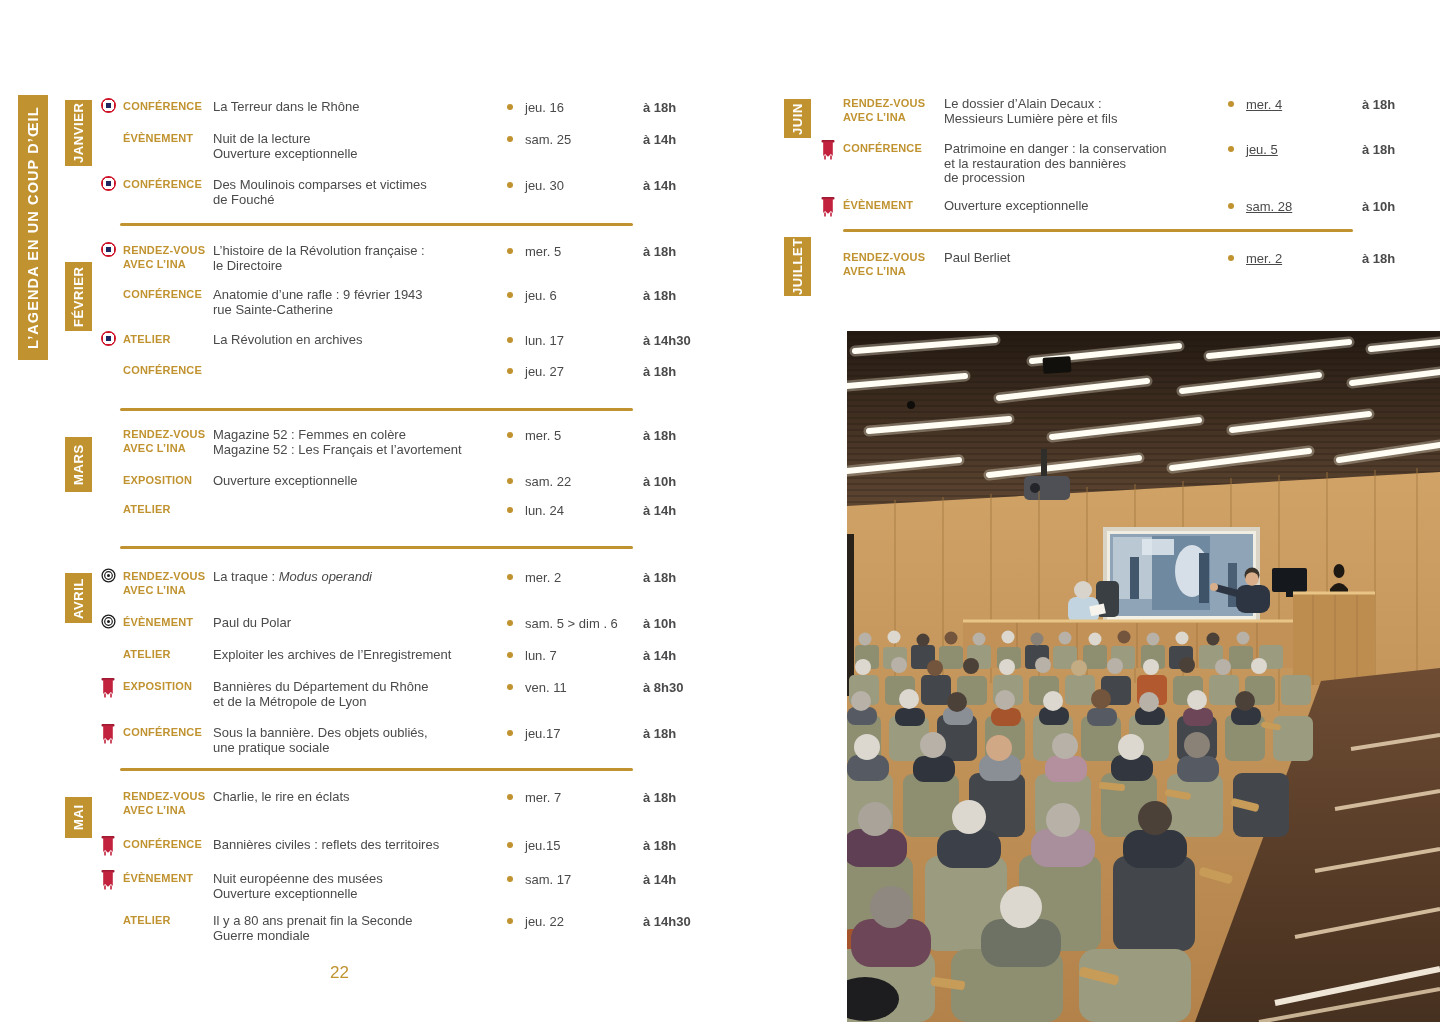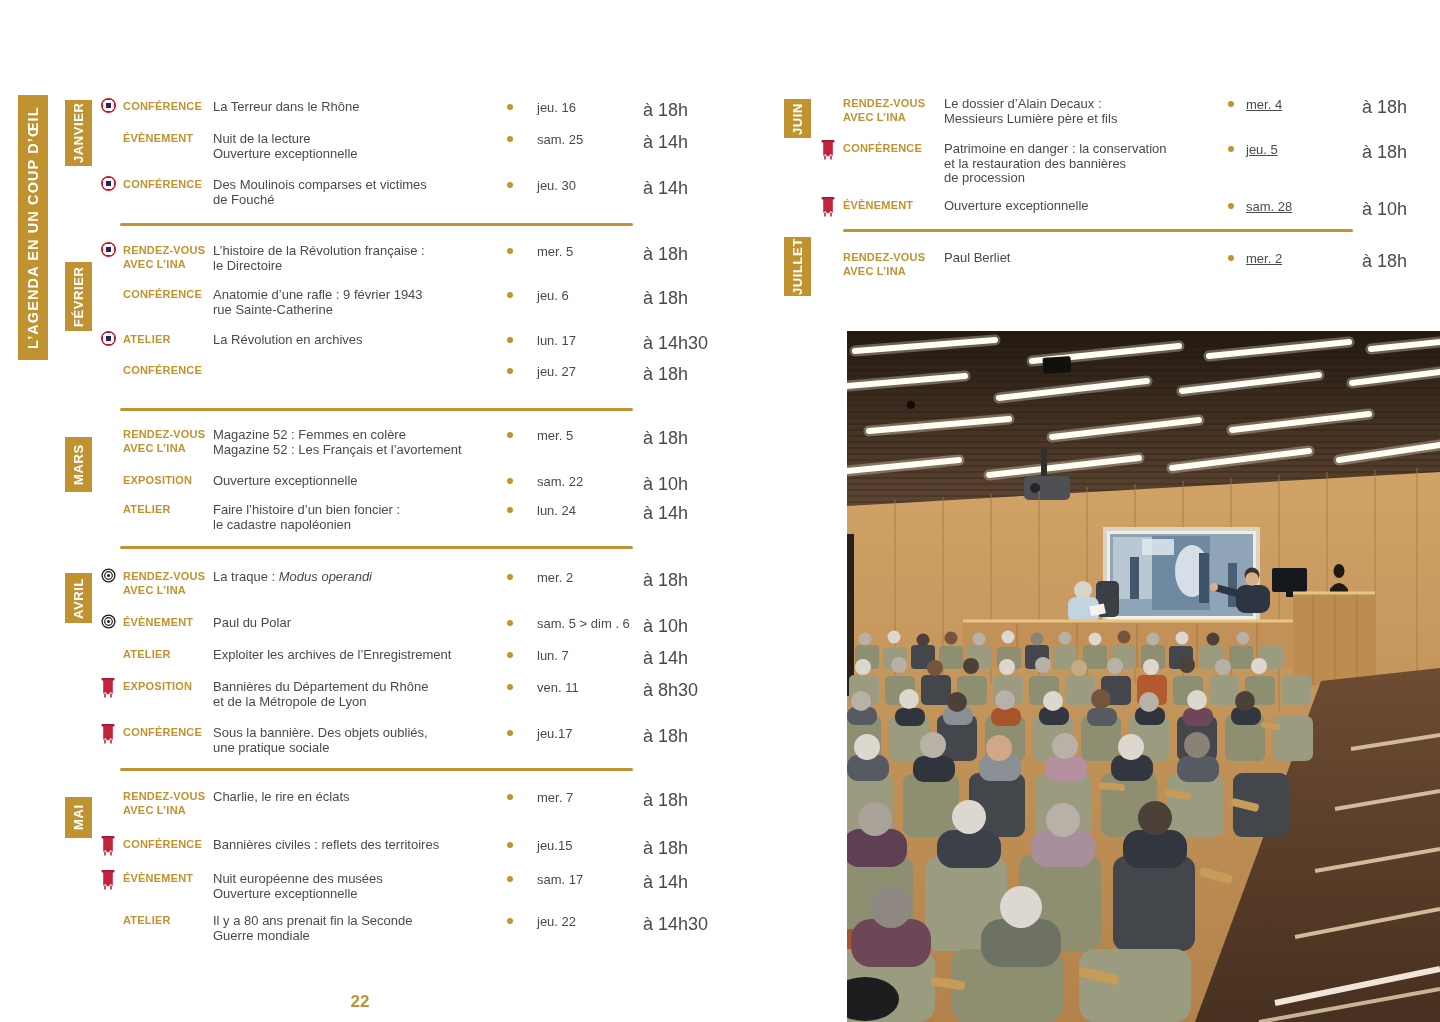--- a/index.html
+++ b/index.html
@@ -15,35 +15,35 @@
   .sidebar-title{left:18px;top:95px;width:30px;height:265px;font-size:14.5px;letter-spacing:1.1px;}
   .tab{width:27px;font-size:13px;letter-spacing:.6px;}
   
   .row{position:absolute;left:0;width:1268px;height:30px;}
   .cat{position:absolute;left:123px;width:94px;font-size:11px;font-weight:bold;
        color:var(--gold);line-height:13.5px;letter-spacing:.2px;}
   .ttl{position:absolute;left:213px;width:262px;font-size:13px;line-height:14.5px;color:var(--txt);}
   .ttl em{font-style:italic;}
   .l2{display:block;}
   .blt{position:absolute;left:507px;top:4px;width:6px;height:6px;border-radius:50%;background:var(--gold);}
-  .dt{position:absolute;left:537px;width:118px;font-size:13px;color:var(--txt);}
-  .tm{position:absolute;left:643px;width:70px;font-size:18px;color:var(--txt);}
+  .dt{position:absolute;left:525px;width:118px;font-size:13px;color:var(--txt);}
+  .tm{position:absolute;left:643px;width:70px;font-size:13px;color:var(--txt);font-weight:bold;}
   .ic{position:absolute;left:101px;top:-2px;width:17px;height:24px;}
   
   .rp .cat{left:843px;}
   .rp .ttl{left:944px;width:268px;}
   .rp .blt{left:1228px;}
   .rp .dt{left:1246px;text-decoration:underline;}
   .rp .tm{left:1362px;}
   .rp .ic{left:821px;}
   .coc{display:inline-block;width:15px;height:15px;border-radius:50%;
        background:radial-gradient(circle,#20265F 0 28%,#ffffff 28% 55%,#CE1126 55% 100%);}
   .hr{position:absolute;height:3px;background:var(--gold);border-radius:2px;}
-  .pagenum{position:absolute;left:330px;top:992px;width:60px;text-align:center;
-           font-size:17px;font-weight:bold;color:var(--gold);}
+  .pagenum{position:absolute;left:330px;top:963px;width:60px;
+           font-size:17px;font-weight:normal;color:var(--gold);}
   .photo{position:absolute;left:847px;top:331px;width:593px;height:691px;overflow:hidden;}
 </style>
 </head>
 <body>
 
 <div class="vbar sidebar-title">L’AGENDA EN UN COUP D’ŒIL</div>
 
 <div class="vbar tab" style="left:65px;top:100px;height:66px;">JANVIER</div>
 <div class="vbar tab" style="left:65px;top:262px;height:69px;">FÉVRIER</div>
 <div class="vbar tab" style="left:65px;top:437px;height:55px;">MARS</div>
@@ -117,21 +117,20 @@
 </div>
 <div class="row" style="top:474px">
   <span class="cat">EXPOSITION</span>
   <span class="ttl"><span>Ouverture exceptionnelle</span></span>
   <span class="blt"></span>
   <span class="dt">sam. 22</span>
   <span class="tm">à 10h</span>
 </div>
 <div class="row" style="top:503px">
   <span class="cat">ATELIER</span>
-  <span class="ttl"><span>Faire l’histoire d’un bien foncier :</span><span class="l2">le cadastre napoléonien</span></span>
   <span class="blt"></span>
   <span class="dt">lun. 24</span>
   <span class="tm">à 14h</span>
 </div>
 <div class="hr" style="left:120px;top:546px;width:513px;"></div>
 
 <div class="row" style="top:570px">
   <span class="ic"><svg width="15" height="15" viewBox="0 0 15 15">
         <circle cx="7.5" cy="7.5" r="6.4" fill="none" stroke="#1c1c1c" stroke-width="1.3"></circle>
         <circle cx="7.5" cy="7.5" r="3.8" fill="none" stroke="#1c1c1c" stroke-width="1.2"></circle>

